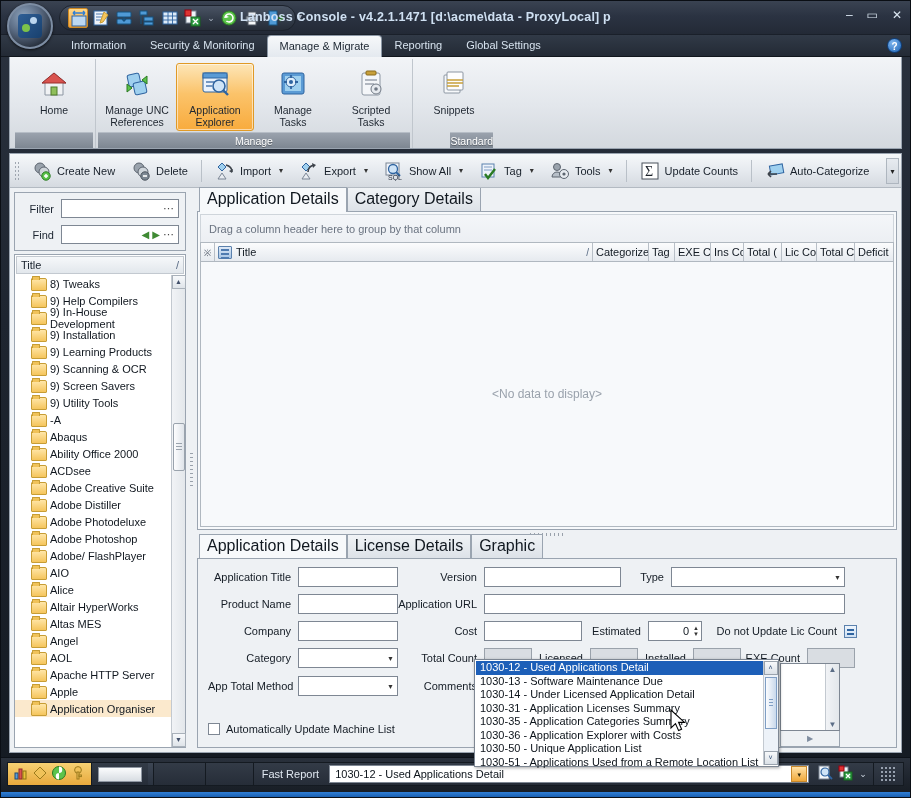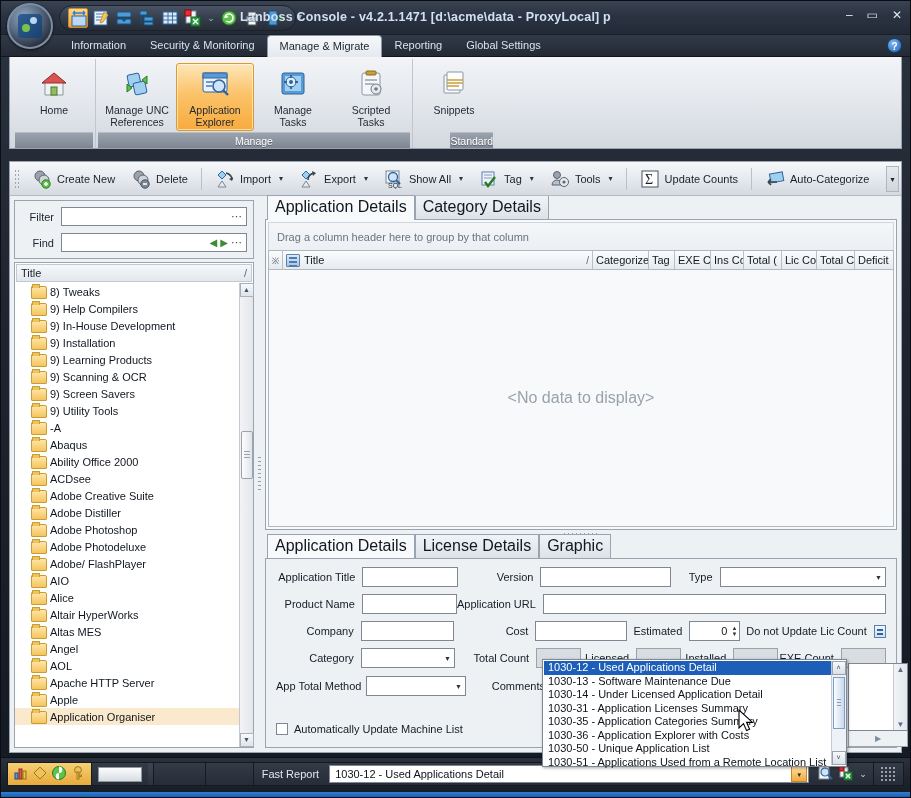--- a/index.html
+++ b/index.html
@@ -151,21 +151,21 @@
     box-shadow: inset 0 0 0 1px rgba(255,255,255,.55);
   }
   .rbtn .ic { width: 32px; height: 32px; margin-bottom: 4px; position: relative; }
   .rbtn .lbl { white-space: pre-line; }
 
   
   .client {
     position: absolute; left: 8px; right: 8px; top: 152px; bottom: 44px;
     background: #eef1f4;
     border: 1px solid #9aa4b0;
-    display: flex; flex-direction: column; margin-top: 8px;
+    display: flex; flex-direction: column;
   }
 
   
   .toolbar {
     height: 34px;
     background: linear-gradient(180deg,#f6f8fa 0%,#e6eaef 50%,#d5dae0 100%);
     border-bottom: 1px solid #b3bac2;
     display: flex; align-items: center;
     padding-left: 4px;
     position: relative;
@@ -189,21 +189,21 @@
     border: 1px solid #aeb6bf;
     font-size: 8px; color: #222; text-align: center; line-height: 26px;
   }
 
   
   .body {
     flex: 1; display: flex; min-height: 0;
     padding: 4px;
     gap: 3px;
   }
-  .left-pane { width: 240px; display: flex; flex-direction: column; gap: 3px; }
+  .left-pane { width: 172px; display: flex; flex-direction: column; gap: 3px; }
   .ff-box {
     background: #eef1f4;
     border: 1px solid #9aa4b0;
     padding: 6px 6px 6px 4px;
   }
   .ff-row { display: flex; align-items: center; margin-bottom: 7px; }
   .ff-row:last-child { margin-bottom: 0; }
   .ff-label { width: 42px; text-align: right; padding-right: 7px; font-size: 11px; color: #1b2430; }
   .ff-input {
     flex: 1; height: 19px; background: #fff; border: 1px solid #7e8793;
@@ -325,21 +325,21 @@
   }
   .colicon:after {
     content:''; position:absolute; left:2px; top:2px; right:2px; height:2px; background:#4f7bb0;
     box-shadow: 0 4px 0 #4f7bb0, 0 8px 0 #4f7bb0;
   }
   .grid-body {
     flex: 1; min-height: 0;
     background: #f7f9fb;
     border: 1px solid #b0b8c0; border-top: none;
     display: flex; align-items: center; justify-content: center;
-    color: #9aa2ac; font-size: 16px;
+    color: #9aa2ac; font-size: 12px;
   }
   .grid-foot {
     height: 28px; display: flex; align-items: center; gap: 4px;
     border: 1px solid #b0b8c0; border-top: none;
     background: linear-gradient(180deg,#f6f8fa,#e6eaef);
     padding: 2px 3px;
   }
   .foot-grip { width: 8px; height: 22px;
     background-image: radial-gradient(#9aa2ac 1px, transparent 1px);
     background-size: 3px 4px; }
@@ -883,25 +883,25 @@
                   <div class="tnode">
                     <span class="folder"></span>
                     <span>Adobe Creative Suite</span>
                   </div>
                   <div class="tnode">
                     <span class="folder"></span>
                     <span>Adobe Distiller</span>
                   </div>
                   <div class="tnode">
                     <span class="folder"></span>
+                    <span>Adobe Photodeluxe</span>
+                  </div>
+                  <div class="tnode">
+                    <span class="folder"></span>
                     <span>Adobe Photoshop</span>
-                  </div>
-                  <div class="tnode">
-                    <span class="folder"></span>
-                    <span>Adobe Photodeluxe</span>
                   </div>
                   <div class="tnode">
                     <span class="folder"></span>
                     <span>Adobe/ FlashPlayer</span>
                   </div>
                   <div class="tnode">
                     <span class="folder"></span>
                     <span>AIO</span>
                   </div>
                   <div class="tnode">

